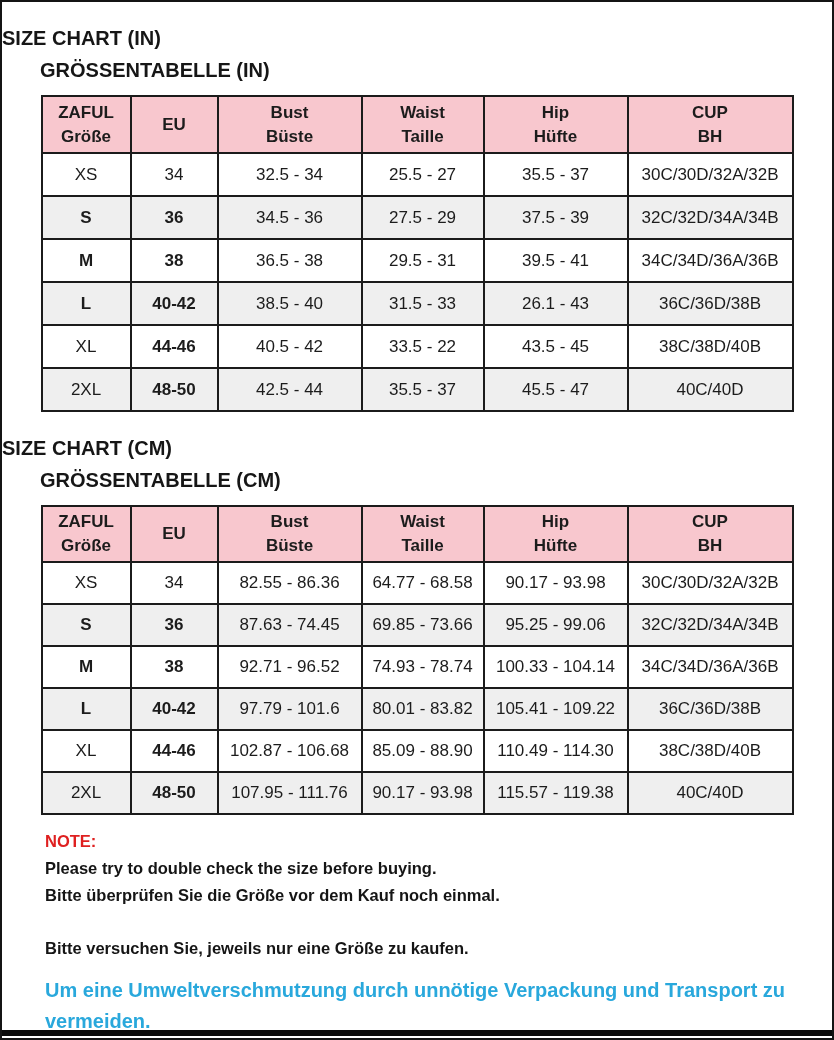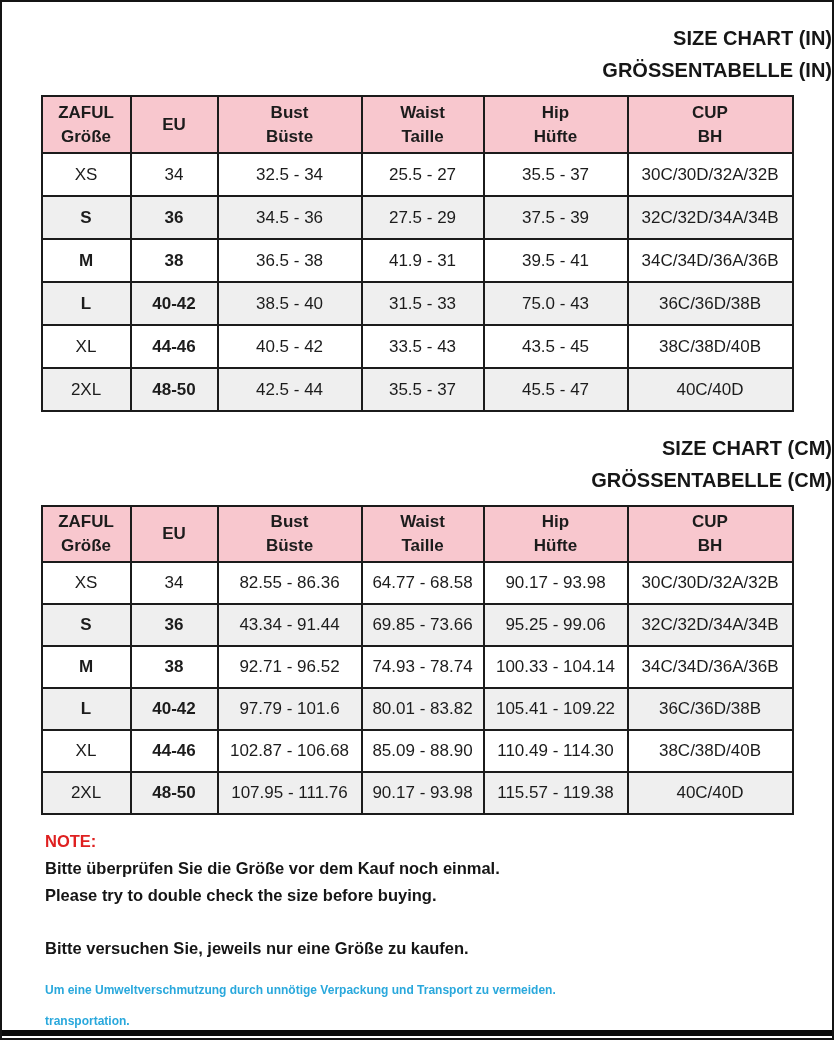--- a/index.html
+++ b/index.html
@@ -17,28 +17,28 @@
 
   .bottom-bar {
     position: absolute;
     left: 0; right: 0; bottom: 2px;
     height: 6px;
     background: #0a0a0a;
   }
 
   .chart-title {
     margin: 0;
-    text-align: right;
+    text-align: left;
     font-size: 20px;
     line-height: 24px;
     font-weight: 700;
     color: #161616;
   }
   .title-1 { margin-top: 24px; margin-bottom: 8px; }
-  .title-2 { margin-bottom: 4px; }
+  .title-2 { margin-bottom: 4px; padding-left: 38px; }
   .section-cm .title-1 { }
 
   table.size-table {
     width: 751px;
     margin: 13px auto;
     border-collapse: collapse;
     table-layout: fixed;
   }
   table.size-table th, table.size-table td {
     border: 2px solid #1b1b1b;
@@ -75,21 +75,21 @@
     font-weight: 700;
     line-height: 27px;
     color: #151515;
   }
   .note-label { color: var(--note_red, #E02020); }
   .para-gap { height: 26px; }
   .eco-gap { height: 13px; }
   .eco {
     color: var(--eco_blue, #29A8DC);
     line-height: 31px;
-    font-size: 12px;
+    font-size: 20px;
   }
 </style>
 </head>
 <body>
 
 <div class="page">
 
   <div class="section-in">
     <h1 class="chart-title title-1">SIZE CHART (IN)</h1>
     <h1 class="chart-title title-2">GRÖSSENTABELLE (IN)</h1>
@@ -145,37 +145,37 @@
           <td class="bold">36</td>
           <td>34.5 - 36</td>
           <td>27.5 - 29</td>
           <td>37.5 - 39</td>
           <td>32C/32D/34A/34B</td>
         </tr>
         <tr>
           <td class="bold">M</td>
           <td class="bold">38</td>
           <td>36.5 - 38</td>
-          <td>41.9 - 31</td>
+          <td>29.5 - 31</td>
           <td>39.5 - 41</td>
           <td>34C/34D/36A/36B</td>
         </tr>
         <tr class="shaded">
           <td class="bold">L</td>
           <td class="bold">40-42</td>
           <td>38.5 - 40</td>
           <td>31.5 - 33</td>
-          <td>75.0 - 43</td>
+          <td>26.1 - 43</td>
           <td>36C/36D/38B</td>
         </tr>
         <tr>
           <td>XL</td>
           <td class="bold">44-46</td>
           <td>40.5 - 42</td>
-          <td>33.5 - 43</td>
+          <td>33.5 - 22</td>
           <td>43.5 - 45</td>
           <td>38C/38D/40B</td>
         </tr>
         <tr class="shaded">
           <td>2XL</td>
           <td class="bold">48-50</td>
           <td>42.5 - 44</td>
           <td>35.5 - 37</td>
           <td>45.5 - 47</td>
           <td>40C/40D</td>
@@ -230,21 +230,21 @@
           <td>XS</td>
           <td>34</td>
           <td>82.55 - 86.36</td>
           <td>64.77 - 68.58</td>
           <td>90.17 - 93.98</td>
           <td>30C/30D/32A/32B</td>
         </tr>
         <tr class="shaded">
           <td class="bold">S</td>
           <td class="bold">36</td>
-          <td>43.34 - 91.44</td>
+          <td>87.63 - 74.45</td>
           <td>69.85 - 73.66</td>
           <td>95.25 - 99.06</td>
           <td>32C/32D/34A/34B</td>
         </tr>
         <tr>
           <td class="bold">M</td>
           <td class="bold">38</td>
           <td>92.71 - 96.52</td>
           <td>74.93 - 78.74</td>
           <td>100.33 - 104.14</td>
@@ -273,22 +273,22 @@
           <td>90.17 - 93.98</td>
           <td>115.57 - 119.38</td>
           <td>40C/40D</td>
         </tr>
       </tbody>
     </table>
   </div>
 
   <div class="notes">
     <div class="note-label">NOTE:</div>
+    <div>Please try to double check the size before buying.</div>
     <div>Bitte überprüfen Sie die Größe vor dem Kauf noch einmal.</div>
-    <div>Please try to double check the size before buying.</div>
     <div class="para-gap"></div>
     <div>Bitte versuchen Sie, jeweils nur eine Größe zu kaufen.</div>
     <div class="eco-gap"></div>
     <div class="eco">Um eine Umweltverschmutzung durch unnötige Verpackung und Transport zu vermeiden.</div>
     <div class="eco">transportation.</div>
   </div>
 
   <div class="bottom-bar"></div>
 </div>
 

